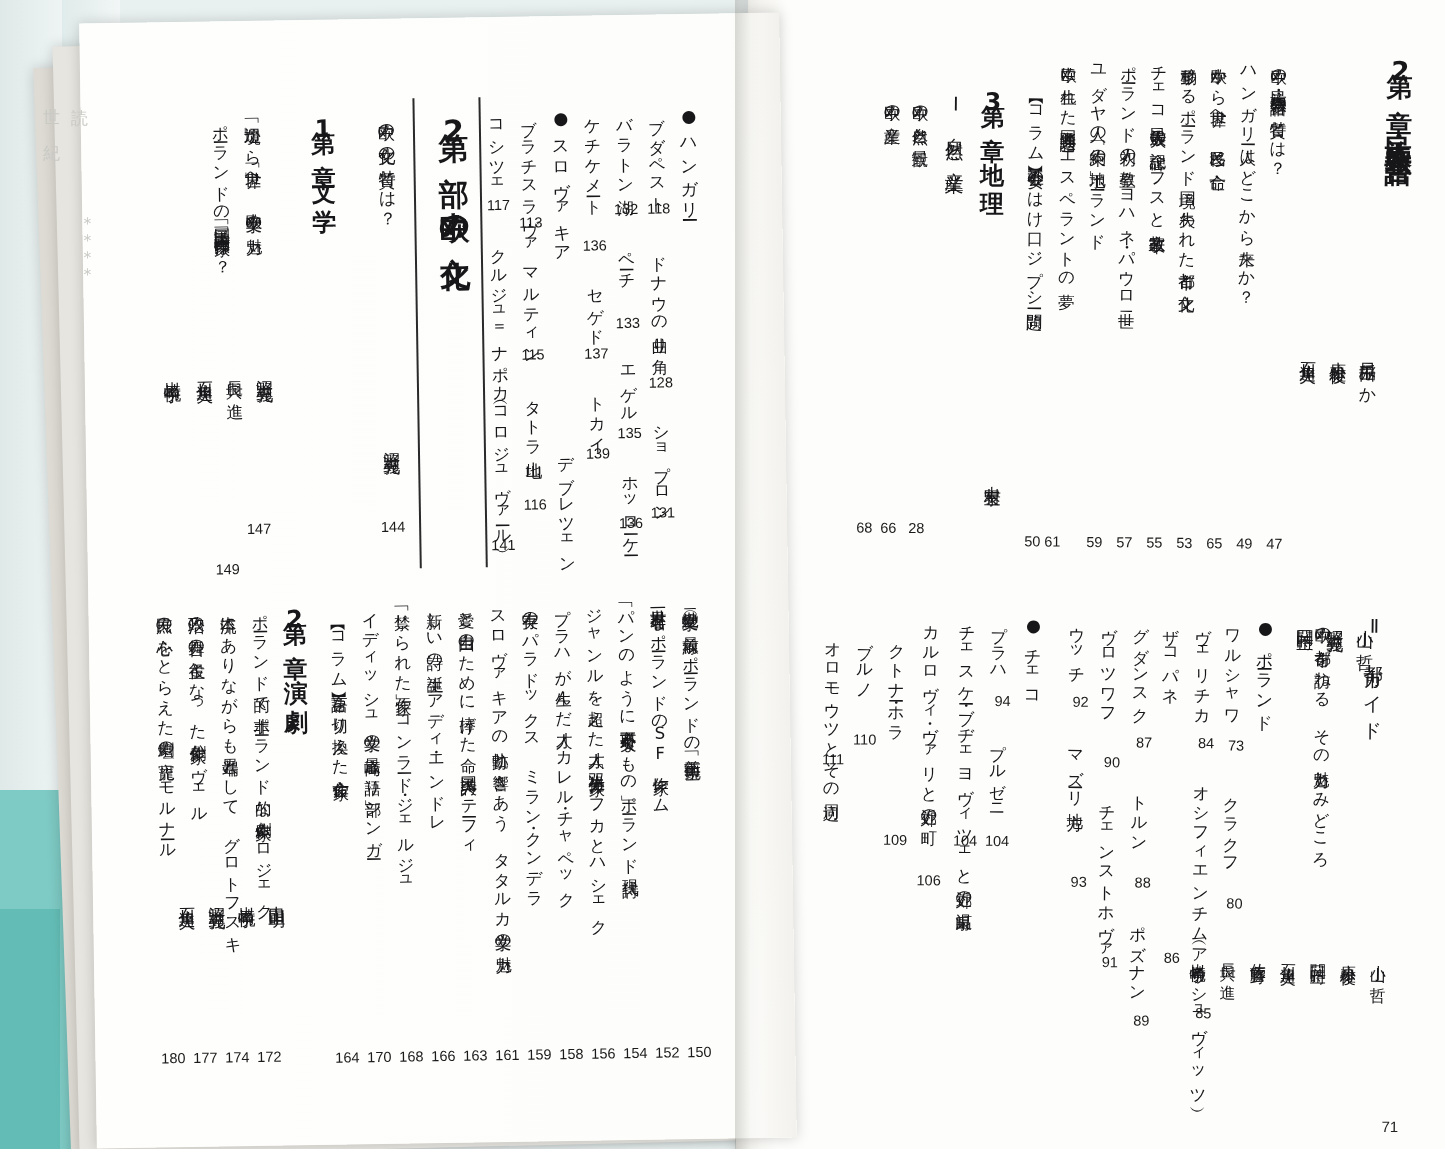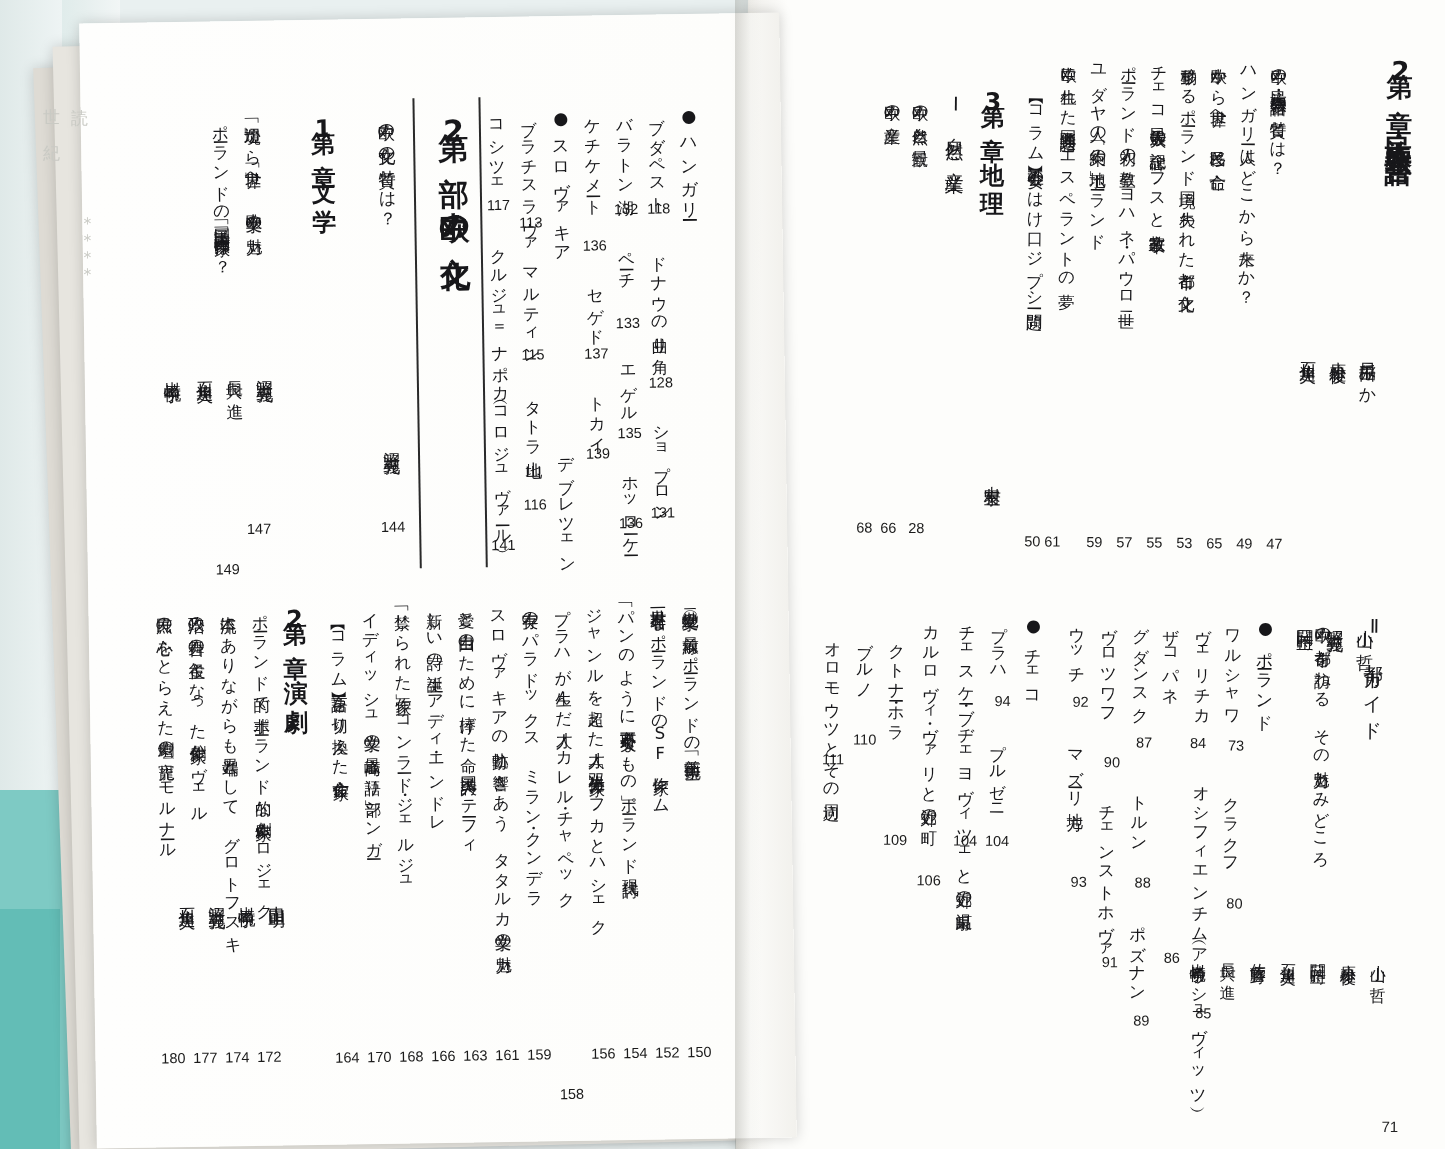--- a/index.html
+++ b/index.html
@@ -258,21 +258,21 @@
     <div class="col authors" style="right:242px; top:955px; font-size:16px;">岩崎悦子</div>
 
     <div class="col bullet" style="right:178px; top:622px;">●ポーランド</div>
 
     <div class="col entry" style="right:210px; top:622px;">ワルシャワ</div>
     <div class="pgrow" style="right:206px; top:742px;">73</div>
     <div class="col entry" style="right:210px; top:790px;">クラクフ</div>
     <div class="pgrow" style="right:206px; top:900px;">80</div>
 
     <div class="col entry" style="right:240px; top:622px;">ヴェリチカ</div>
-    <div class="pgrow" style="right:244px; top:740px;text-align:right;">84</div>
+    <div class="pgrow" style="right:236px; top:740px;text-align:right;">84</div>
     <div class="col entry" style="right:240px; top:780px;">オシフィエンチム（アウシュヴィッツ）</div>
     <div class="pgrow" style="right:236px; top:1010px;">85</div>
 
     <div class="col entry" style="right:272px; top:622px;">ザコパネ</div>
     <div class="pgrow" style="right:268px; top:955px;">86</div>
 
     <div class="col entry" style="right:302px; top:622px;">グダンスク</div>
     <div class="pgrow" style="right:298px; top:740px;">87</div>
     <div class="col entry" style="right:302px; top:790px;">トルン</div>
     <div class="pgrow" style="right:298px; top:880px;">88</div>
@@ -383,21 +383,21 @@
     <div class="col entry" style="right:122px; top:582px;">世界一有名なポーランドのSF作家レム</div>
     <div class="pgrow" style="right:116px; top:1030px;">152</div>
 
     <div class="col entry" style="right:154px; top:582px;">「パンのように必要不可欠なもの」ポーランド現代詩</div>
     <div class="pgrow" style="right:148px; top:1030px;">154</div>
 
     <div class="col entry" style="right:186px; top:582px;">ジャンルを超えた才人　「双生児」作家カフカとハシェク</div>
     <div class="pgrow" style="right:180px; top:1030px;">156</div>
 
     <div class="col entry" style="right:218px; top:582px;">プラハが生んだ才人　カレル・チャペック</div>
-    <div class="pgrow" style="right:212px; top:1030px;margin-top:40px;">158</div>
+    <div class="pgrow" style="right:212px; top:1030px;">158</div>
 
     <div class="col entry" style="right:250px; top:582px;">実存のパラドックス　ミラン・クンデラ</div>
     <div class="pgrow" style="right:244px; top:1030px;">159</div>
 
     <div class="col entry" style="right:282px; top:582px;">スロヴァキアの軌跡と響きあう　タタルカ文学の魅力</div>
     <div class="pgrow" style="right:276px; top:1030px;margin-left:44px;">161</div>
 
     <div class="col entry" style="right:314px; top:582px;">愛と自由のために捧げた命　国民詩人ペテーフィ</div>
     <div class="pgrow" style="right:308px; top:1030px;">163</div>
 

